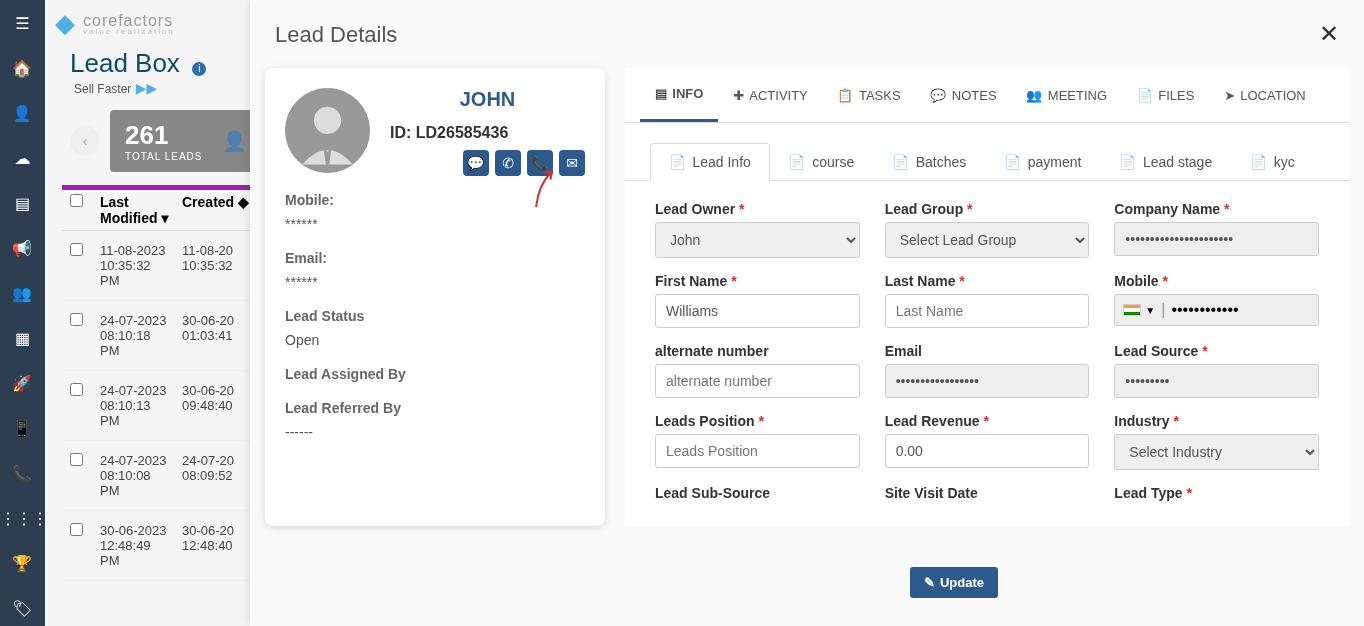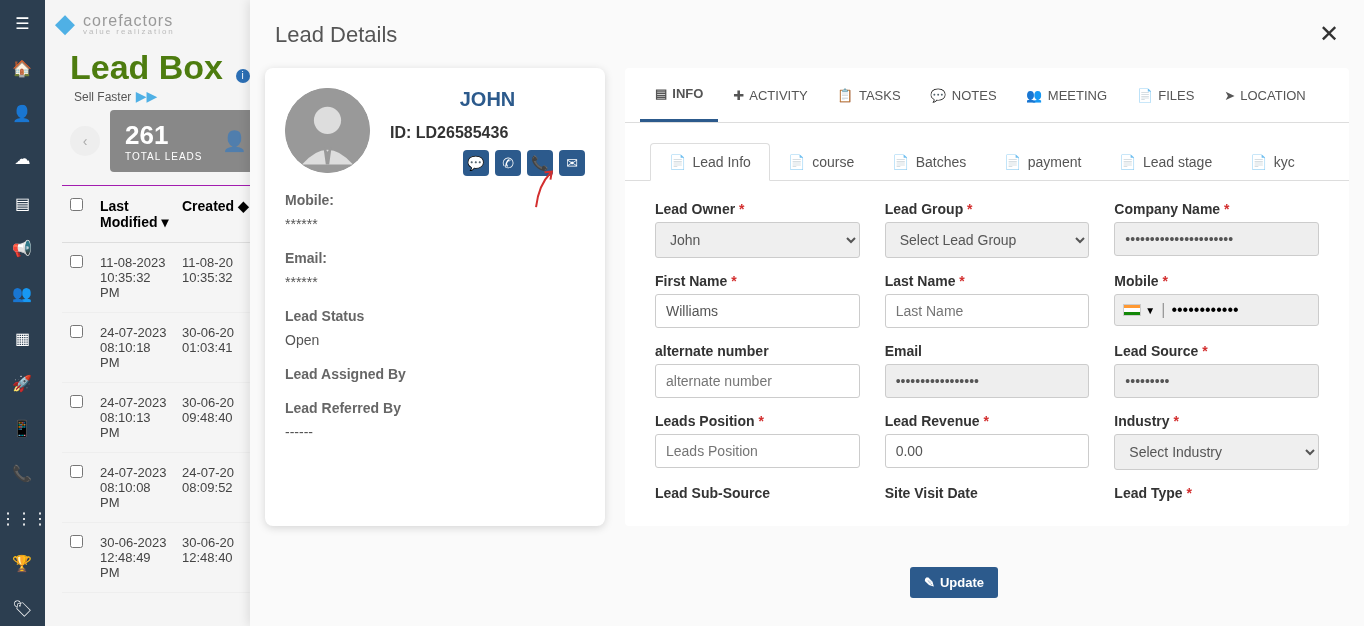--- a/index.html
+++ b/index.html
@@ -4,31 +4,31 @@
 <style>
 *{margin:0;padding:0;box-sizing:border-box;font-family:Arial,sans-serif}
 body{background:#f5f5f5;width:1364px;height:626px;overflow:hidden;position:relative}
 .sidebar{position:absolute;left:0;top:0;width:45px;height:626px;background:#2c3e50;display:flex;flex-direction:column;align-items:center;padding-top:10px;gap:18px}
 .sidebar-item{color:#fff;font-size:16px;cursor:pointer;width:100%;text-align:center;padding:4px 0}
 .logo-area{position:absolute;left:55px;top:8px;display:flex;align-items:center;gap:8px}
 .logo-icon{color:#4fb0e5;font-size:26px}
 .logo-text{color:#999;font-size:16px;letter-spacing:1px}
 .logo-sub{color:#bbb;font-size:8px;letter-spacing:2px;display:block;margin-top:-3px}
 .leadbox-area{position:absolute;left:70px;top:48px}
-.leadbox-title{font-size:34px;font-weight:700;color:#4d7c0f}
+.leadbox-title{font-size:26px;font-weight:400;color:#0c4a6e}
 .leadbox-sub{font-size:12px;color:#555;display:inline-block;margin-left:4px}
 .leadbox-arrows{color:#4fb0e5;font-size:14px}
 .info-icon{display:inline-block;width:14px;height:14px;border-radius:50%;background:#2c6fb5;color:#fff;font-size:10px;text-align:center;line-height:14px;margin-left:8px}
 .stats-box{position:absolute;left:70px;top:110px;display:flex;align-items:center;gap:10px}
 .back-btn{width:30px;height:30px;border-radius:50%;background:#eee;display:flex;align-items:center;justify-content:center;color:#aaa;font-size:14px}
 .total-leads{background:#888;color:#fff;padding:10px 15px;border-radius:4px;display:flex;align-items:center;gap:20px}
 .total-num{font-size:26px;font-weight:bold}
 .total-label{font-size:10px;letter-spacing:1px}
 .leads-table{position:absolute;left:62px;top:185px;width:200px}
-.th{display:flex;gap:10px;padding:12px 8px;border-top:1px solid #a21caf;border-bottom:1px solid #ddd;font-weight:bold;font-size:14px}
+.th{display:flex;gap:10px;padding:4px 8px;border-top:5px solid #a21caf;border-bottom:1px solid #ddd;font-weight:bold;font-size:14px}
 .th-cell{flex:1}
 .tr{display:flex;gap:10px;padding:12px 8px;border-bottom:1px solid #eee;font-size:13px;color:#444}
 .td{flex:1}
 .chk{width:20px}
 .modal-overlay{position:absolute;left:250px;top:0;right:0;bottom:0;background:#fafafa;box-shadow:-2px 0 10px rgba(0,0,0,0.1)}
 .modal-header{padding:20px 25px;display:flex;justify-content:space-between;align-items:flex-end}
 .modal-title{font-size:22px;color:#555}
 .close-btn{font-size:24px;color:#333;cursor:pointer;font-weight:300}
 .modal-body{display:flex;gap:20px;padding:0 15px}
 .left-card{width:340px;background:#fff;border-radius:8px;box-shadow:0 2px 8px rgba(0,0,0,0.15);padding:20px;position:relative}

